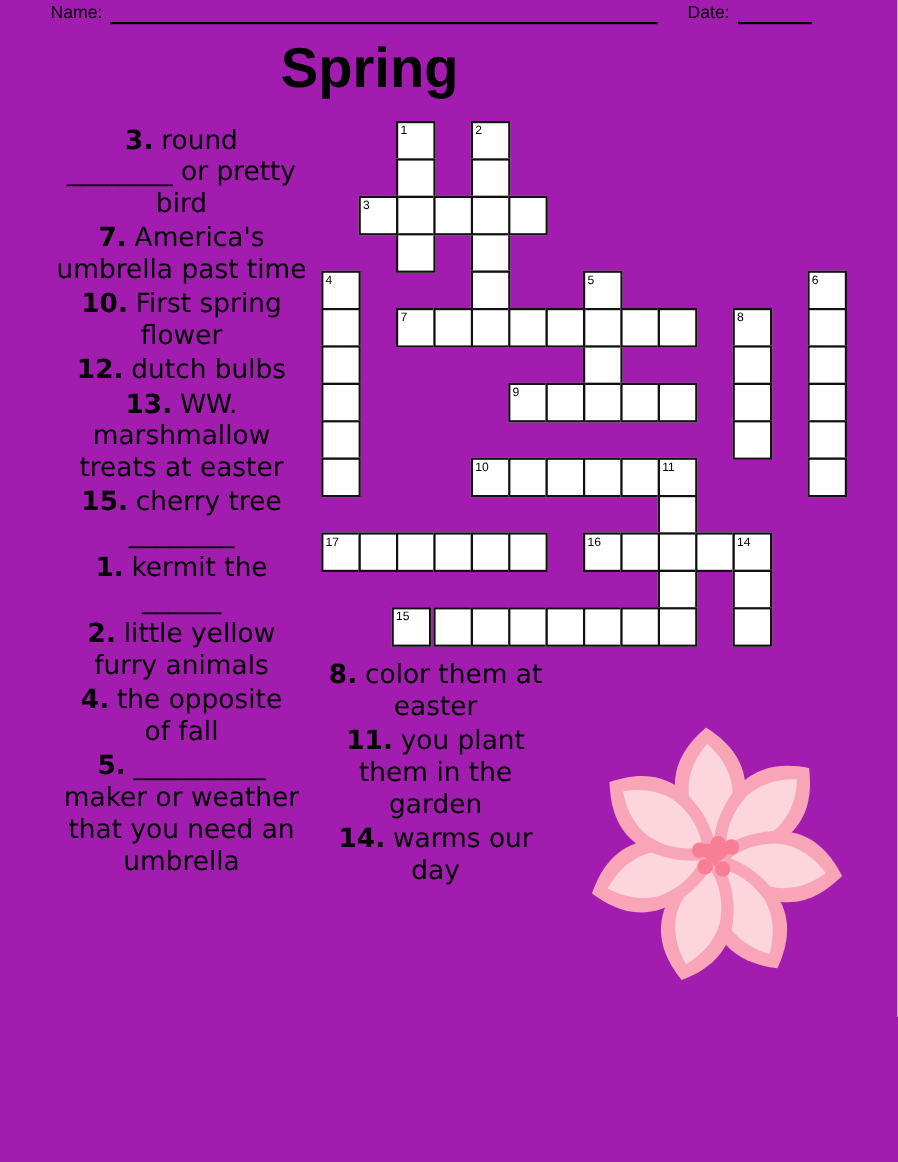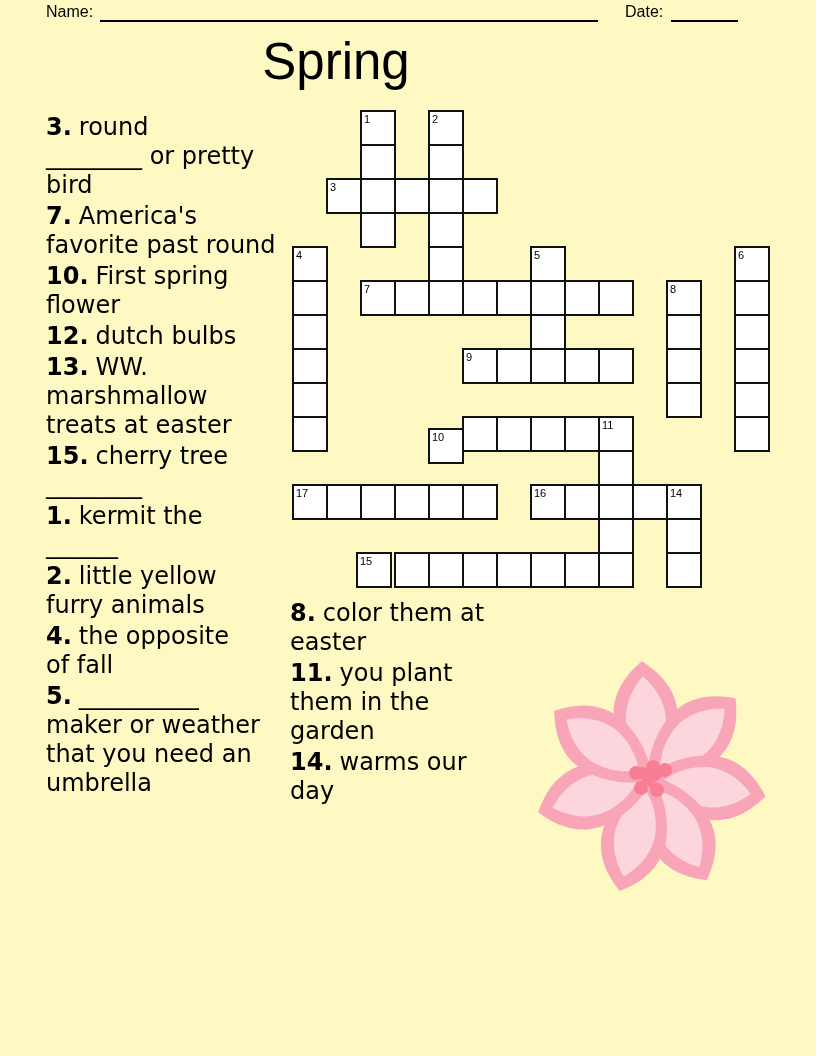--- a/index.html
+++ b/index.html
@@ -1,38 +1,38 @@
 <!DOCTYPE html>
 <html style="--petal: #F8A5B8; --petal-inner: #FCD5DD; --center: #F87E95;"><head>
 <meta charset="utf-8">
 <style>
   html,body{margin:0;padding:0;background:#fff;}
-  .page{position:relative;width:816px;height:1056px;background:#fef9c3;color:#000;
+  .page{position:relative;width:816px;height:1056px;background:#a21caf;color:#000;
         font-family:"Liberation Sans",sans-serif;overflow:hidden;}
 
   
   .hdr-label{position:absolute;font-size:16px;line-height:20px;}
   #name-label{left:46px;top:2px;}
   #date-label{left:625px;top:2px;}
   .blank{position:absolute;height:18px;border-bottom:2px solid #000;}
   #name-blank{left:100px;top:2px;width:498px;}
   #date-blank{left:671px;top:2px;width:67px;}
 
   
   .title{position:absolute;left:0;top:32px;width:672px;margin:0;text-align:center;
-         font-size:51px;font-weight:400;font-family:"Liberation Sans",sans-serif;}
+         font-size:51px;font-weight:700;font-family:"Liberation Sans",sans-serif;}
 
   
   .clues{position:absolute;font-family:"DejaVu Sans",sans-serif;font-size:24px;line-height:29px;}
   #clues-left{left:46px;top:113px;width:238px;}
   #clues-mid{left:290px;top:599px;width:212px;}
   .clues h2{font-size:24px;font-weight:bold;margin:0 0 7px 0;
             text-decoration:underline;text-decoration-thickness:2px;text-underline-offset:3px;}
   h2.down-h{margin-top:3px;}
-  .clue{margin:0 0 2px 0;}
+  .clue{margin:0 0 2px 0;text-align:center;}
   .clue-num{font-weight:bold;margin-right:7px;}
   .clue-text{white-space:pre-line;}
 
   
   #grid{position:absolute;left:292px;top:110px;width:482px;height:482px;}
   .cell{position:absolute;width:36px;height:36px;box-sizing:border-box;
         border:2px solid #111;background:#fff;}
   .cell-num{position:absolute;left:2px;top:1px;font-size:11px;line-height:12px;
             font-family:"Liberation Sans",sans-serif;}
 
@@ -55,21 +55,21 @@
   </div>
 
   <h1 class="title">Spring</h1>
 
   <div class="clues" id="clues-left">
     <div>
         <div class="clue"><span class="clue-num">3.</span><span class="clue-text">round
 ________ or pretty
 bird</span></div>
         <div class="clue"><span class="clue-num">7.</span><span class="clue-text">America's
-favorite past round</span></div>
+umbrella past time</span></div>
         <div class="clue"><span class="clue-num">10.</span><span class="clue-text">First spring
 flower</span></div>
         <div class="clue"><span class="clue-num">12.</span><span class="clue-text">dutch bulbs</span></div>
         <div class="clue"><span class="clue-num">13.</span><span class="clue-text">WW.
 marshmallow
 treats at easter</span></div>
         <div class="clue"><span class="clue-num">15.</span><span class="clue-text">cherry tree
 ________</span></div>
       </div>
     <div>
@@ -153,21 +153,21 @@
       </div>
       <div class="cell" style="left: 374px; top: 204px;"></div>
       <div class="cell" style="left: 374px; top: 238px;"></div>
       <div class="cell" style="left: 374px; top: 272px;"></div>
       <div class="cell" style="left: 170px; top: 238px;">
         <span class="cell-num">9</span>
       </div>
       <div class="cell" style="left: 204px; top: 238px;"></div>
       <div class="cell" style="left: 272px; top: 238px;"></div>
       <div class="cell" style="left: 306px; top: 238px;"></div>
-      <div class="cell" style="left: 136px; top: 306px; margin-top: 12px;">
+      <div class="cell" style="left: 136px; top: 306px;">
         <span class="cell-num">10</span>
       </div>
       <div class="cell" style="left: 170px; top: 306px;"></div>
       <div class="cell" style="left: 204px; top: 306px;"></div>
       <div class="cell" style="left: 238px; top: 306px;"></div>
       <div class="cell" style="left: 272px; top: 306px;"></div>
       <div class="cell" style="left: 306px; top: 306px; text-decoration: underline;">
         <span class="cell-num">11</span>
       </div>
       <div class="cell" style="left: 306px; top: 340px;"></div>

